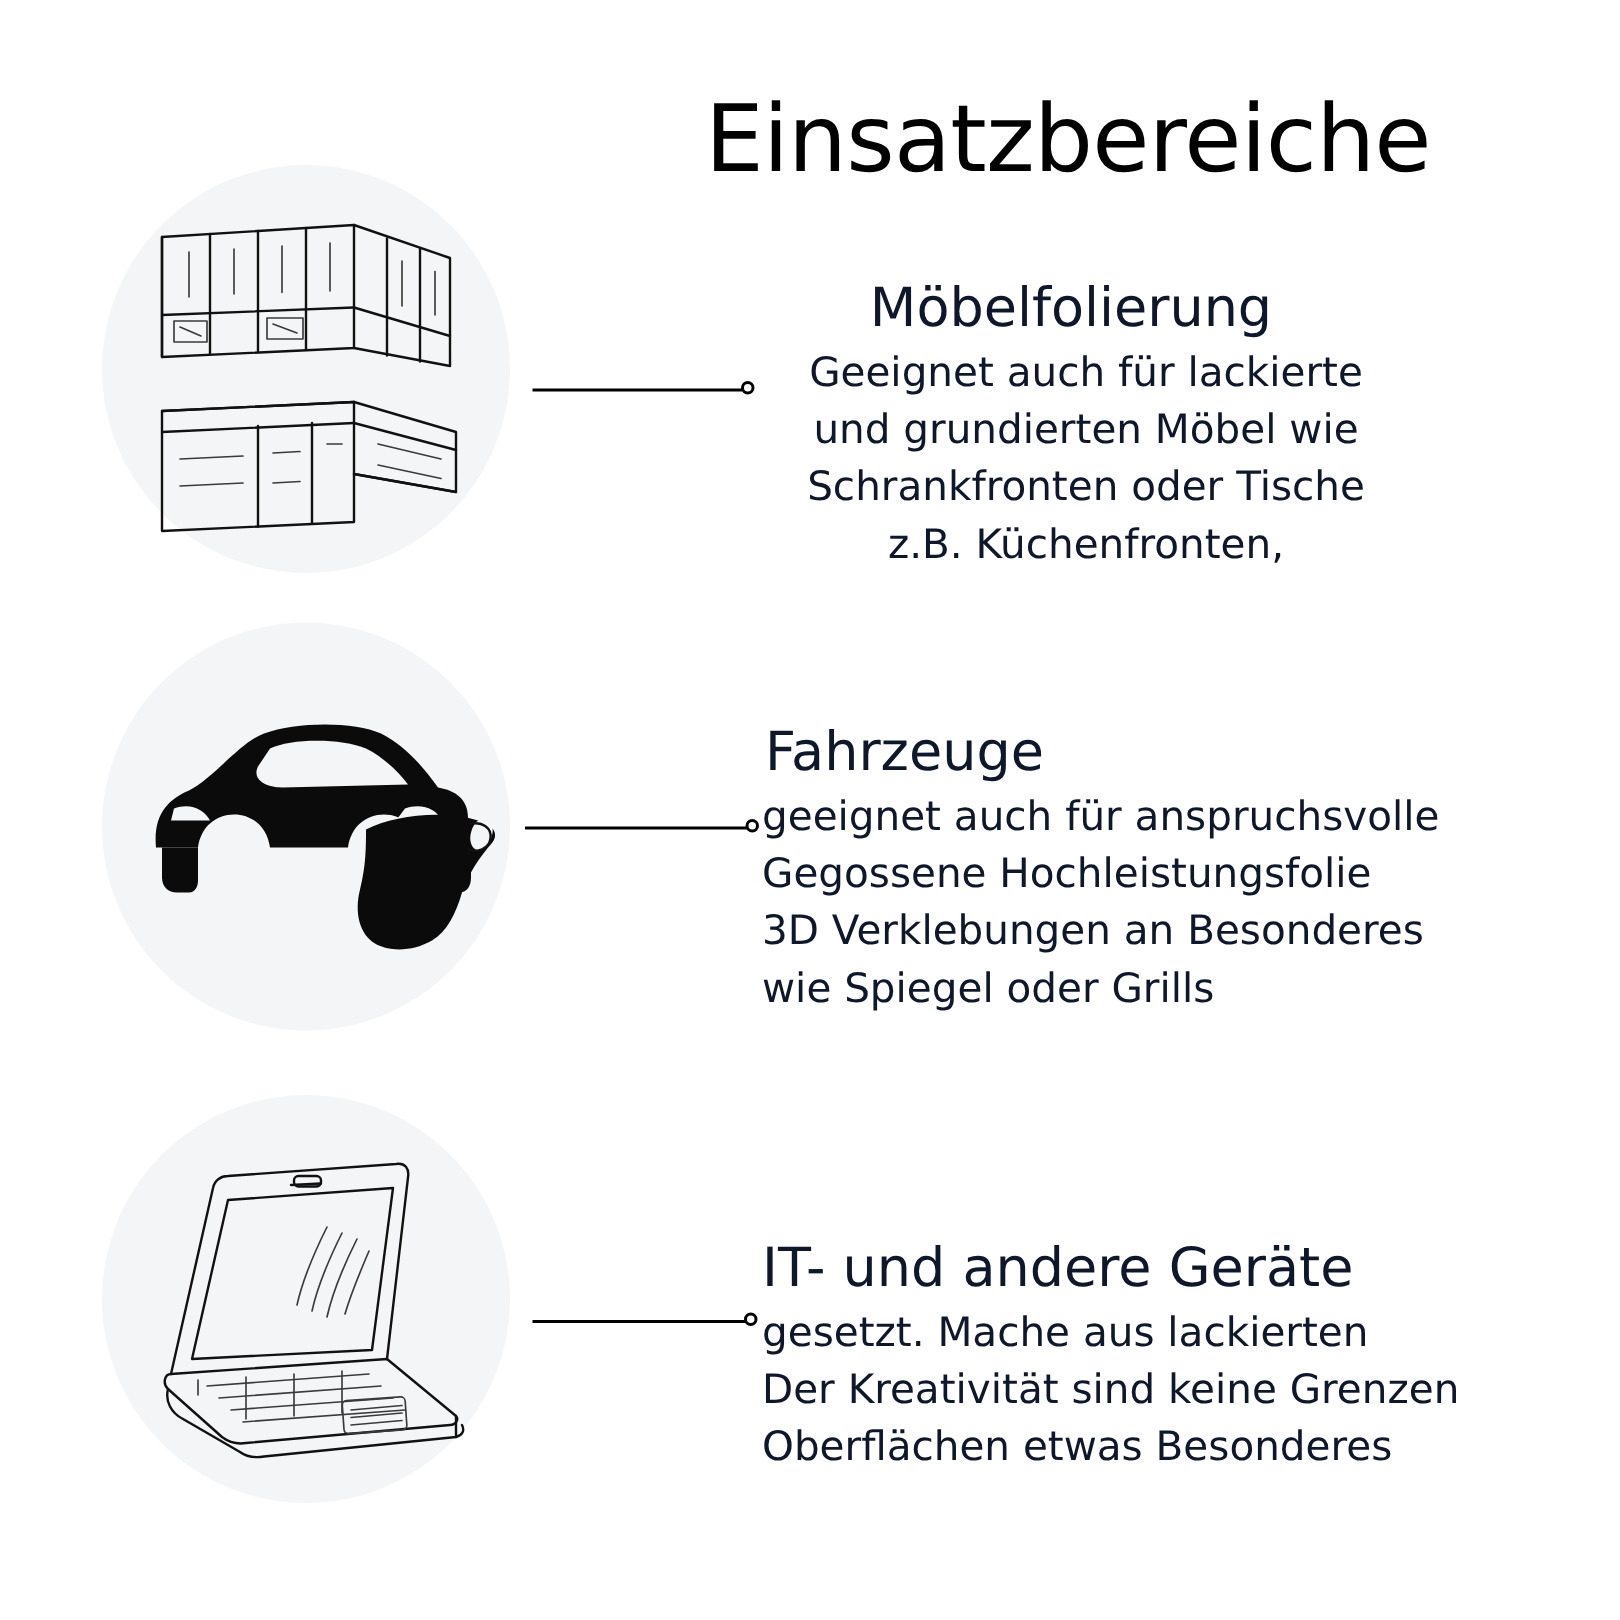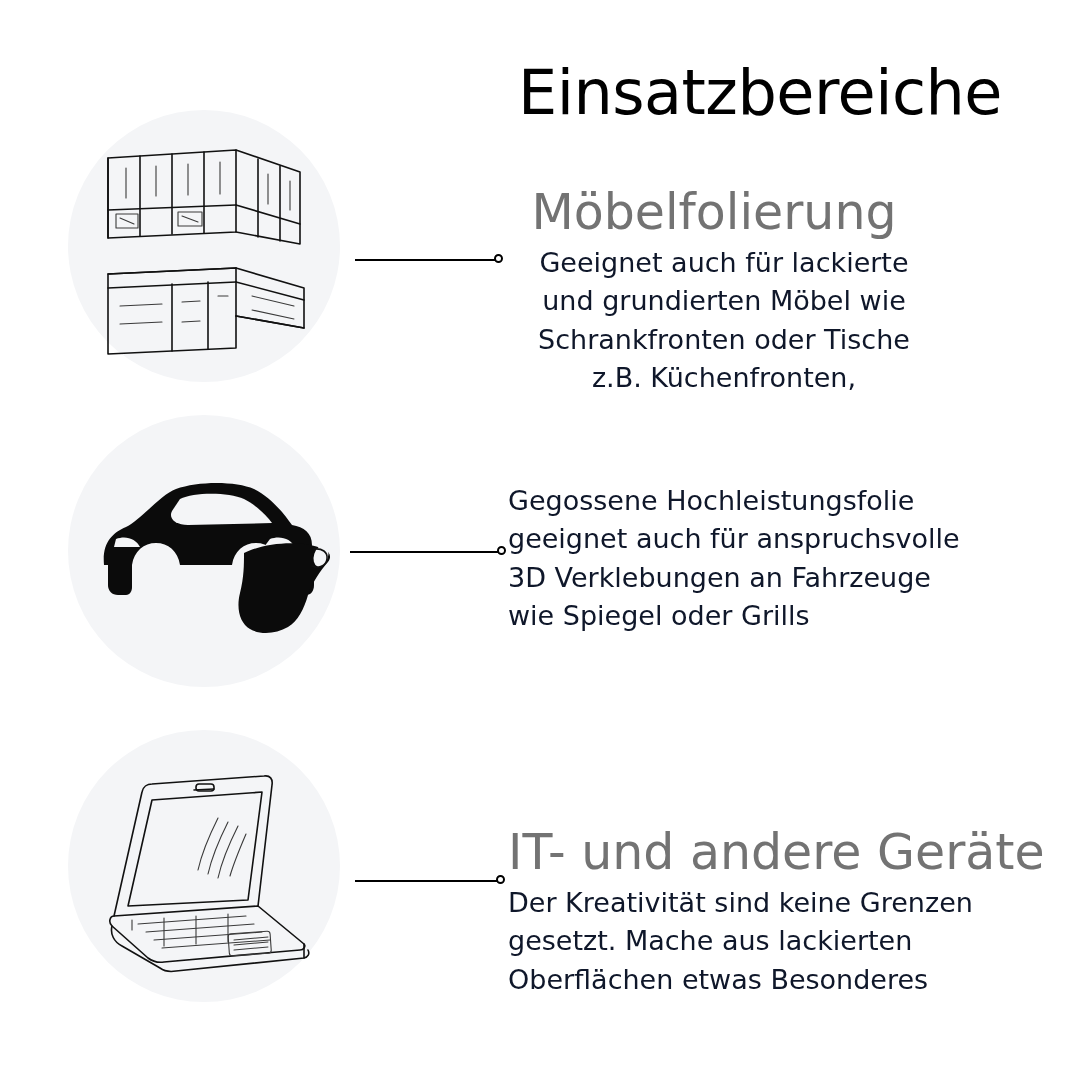--- a/index.html
+++ b/index.html
@@ -21,21 +21,21 @@
     width: 1080px;
     height: 1080px;
   }
 
   
   .title {
     position: absolute;
     left: 470px;
     top: 62px;
     width: 580px;
-    text-align: center;
+    text-align: left;
     font-size: 62px;
     line-height: 1.0;
     font-weight: 400;
     letter-spacing: -0.5px;
     color: #000;
     font-family: "DejaVu Sans", "Liberation Sans", sans-serif;
   }
 
   
   .section {
@@ -85,24 +85,24 @@
     border: 2px solid #000;
     border-radius: 50%;
     background: #fff;
     box-sizing: border-box;
   }
 
   .text-block {
     position: absolute;
   }
   .heading {
-    font-size: 49px;
+    font-size: 36px;
     line-height: 1.1;
     font-weight: 400;
-    color: #737373;
+    color: #0f172a;
     margin: 0 0 4px 0;
     white-space: nowrap;
   }
   .body-line {
     font-size: 27px;
     line-height: 1.42;
     color: #0f172a;
     white-space: nowrap;
   }
 
@@ -249,23 +249,24 @@
         </g>
       </svg>
     </div>
 
     <div class="connector">
       <span class="line"></span>
       <span class="dot"></span>
     </div>
 
     <div class="text-block">
+      <div class="heading">Fahrzeuge</div>
+      <div class="body-line">geeignet auch für anspruchsvolle</div>
       <div class="body-line">Gegossene Hochleistungsfolie</div>
-      <div class="body-line">geeignet auch für anspruchsvolle</div>
-      <div class="body-line">3D Verklebungen an Fahrzeuge</div>
+      <div class="body-line">3D Verklebungen an Besonderes</div>
       <div class="body-line">wie Spiegel oder Grills</div>
     </div>
   </div>
 
   <div class="section s3">
 
     <div class="icon-circle">
       <svg viewBox="0 0 272 272">
         <g class="sketch">
 
@@ -305,19 +306,19 @@
       </svg>
     </div>
 
     <div class="connector">
       <span class="line"></span>
       <span class="dot"></span>
     </div>
 
     <div class="text-block">
       <div class="heading">IT- und andere Geräte</div>
+      <div class="body-line">gesetzt. Mache aus lackierten</div>
       <div class="body-line">Der Kreativität sind keine Grenzen</div>
-      <div class="body-line">gesetzt. Mache aus lackierten</div>
       <div class="body-line">Oberflächen etwas Besonderes</div>
     </div>
   </div>
 
 </div>
 
 </body></html>

